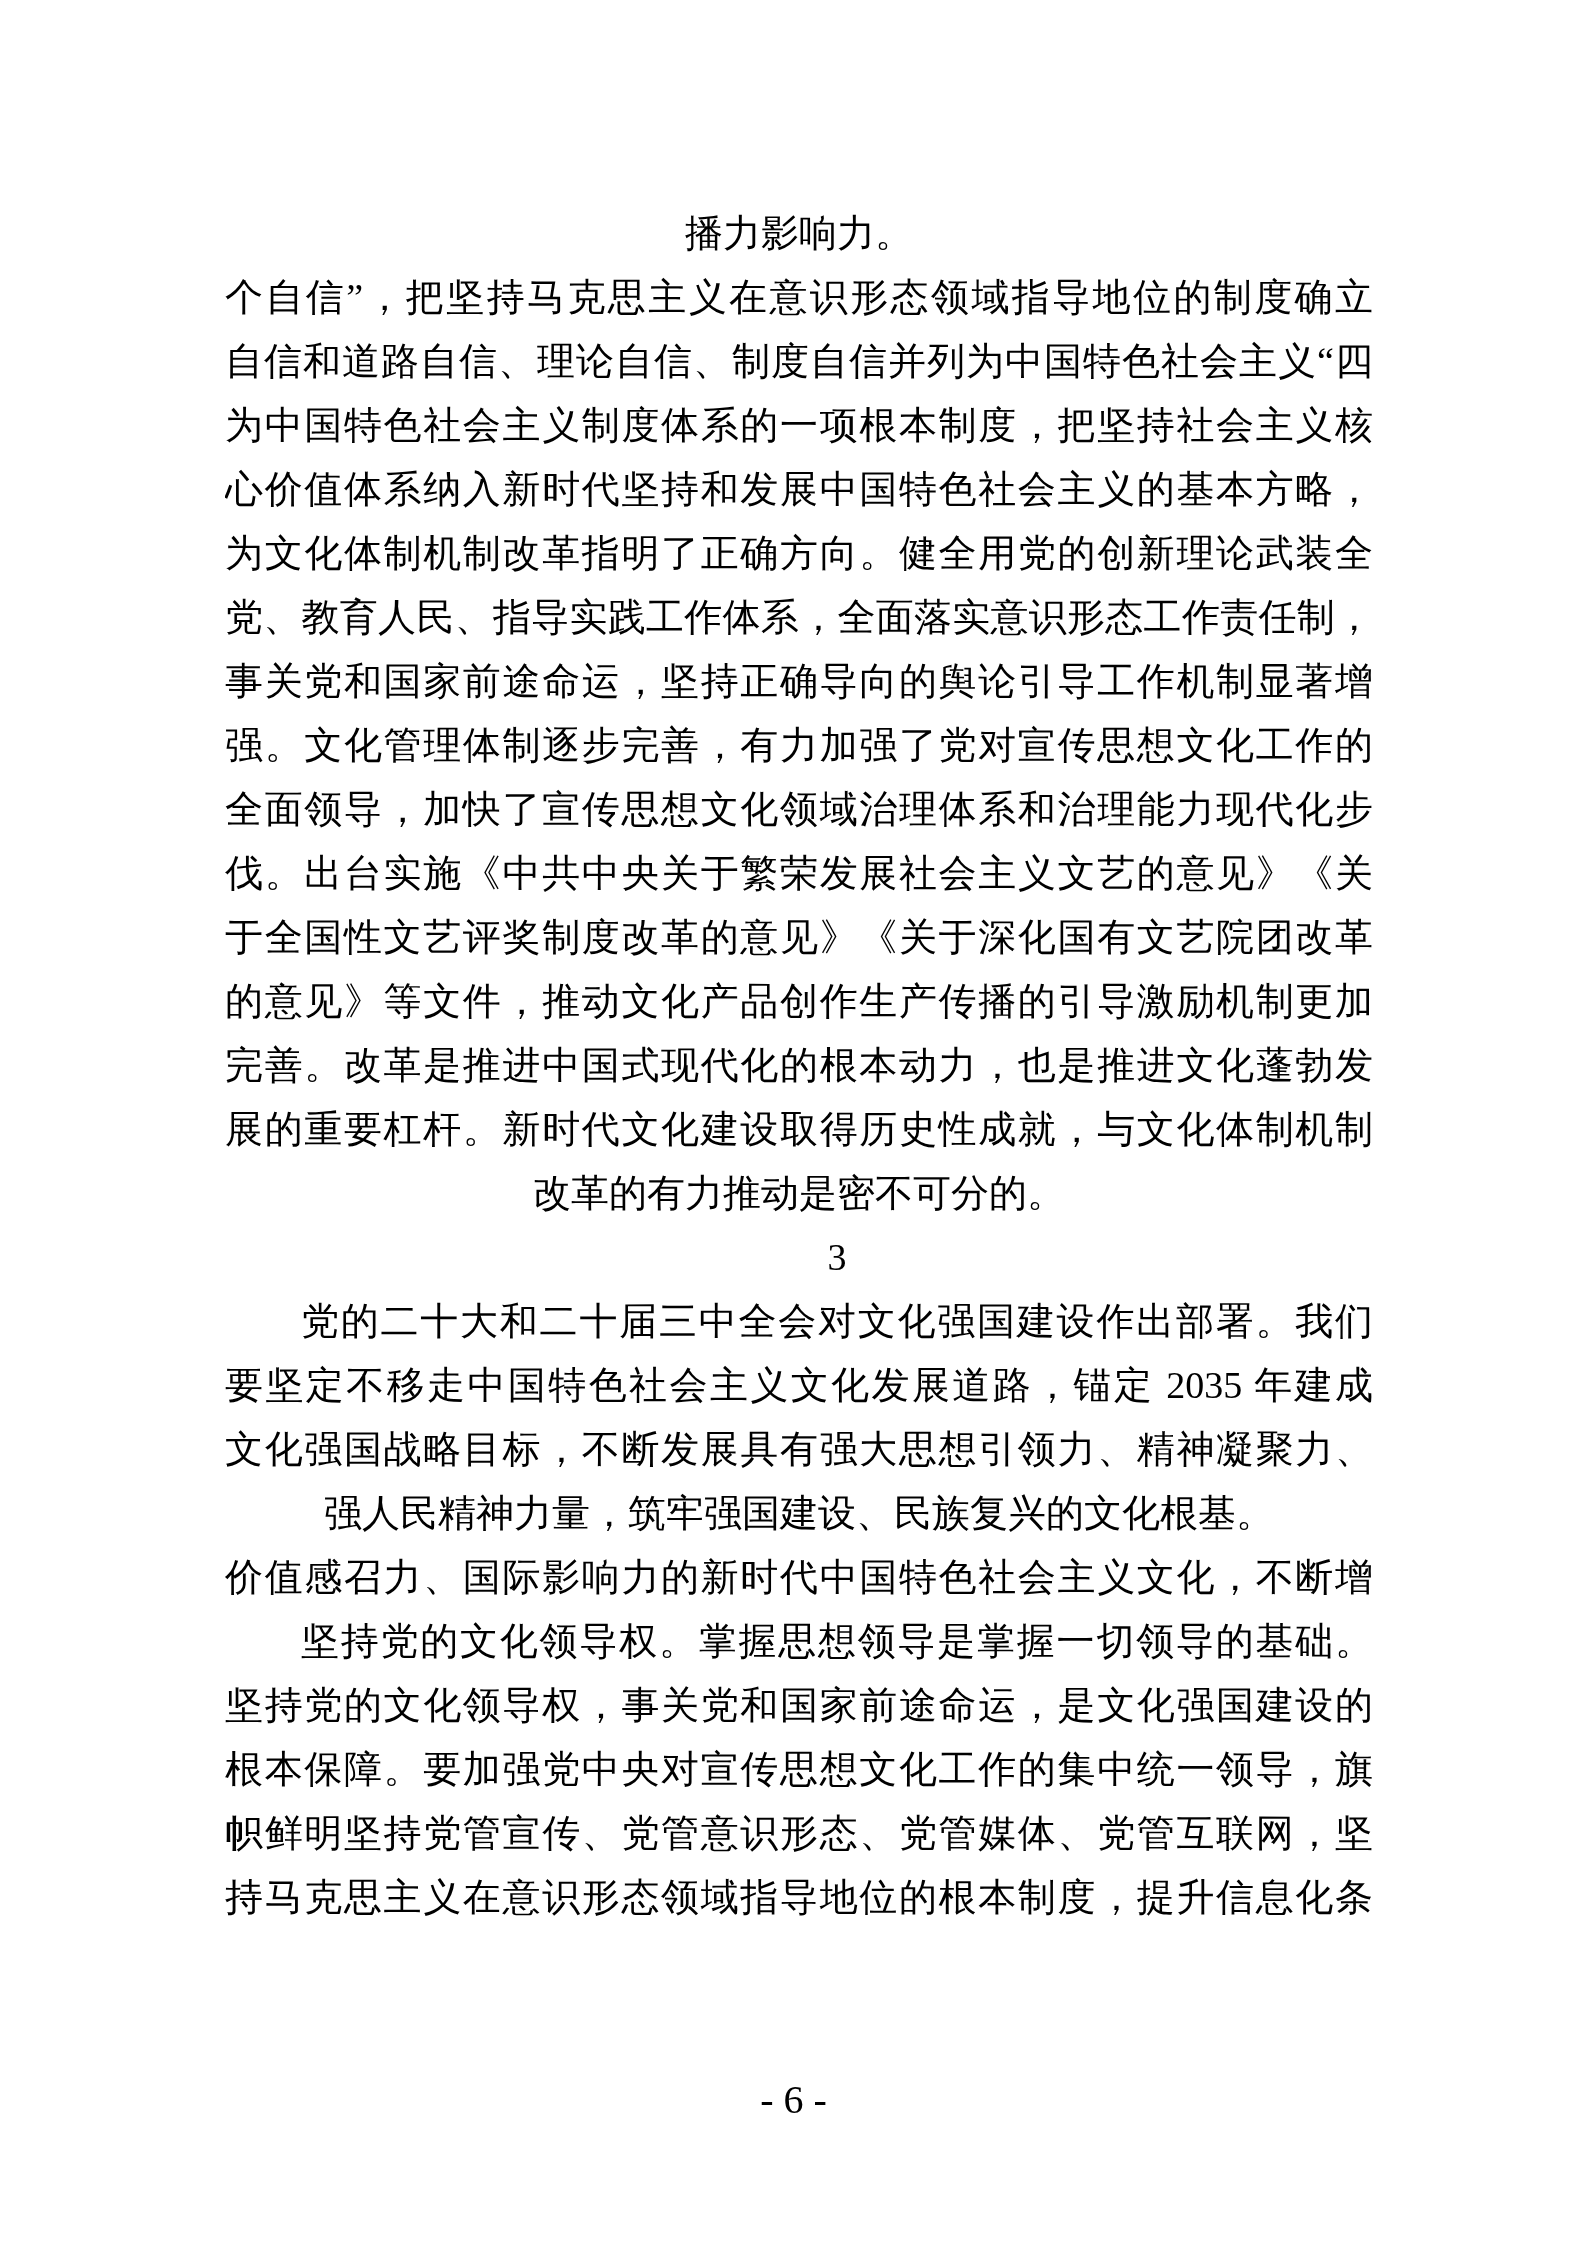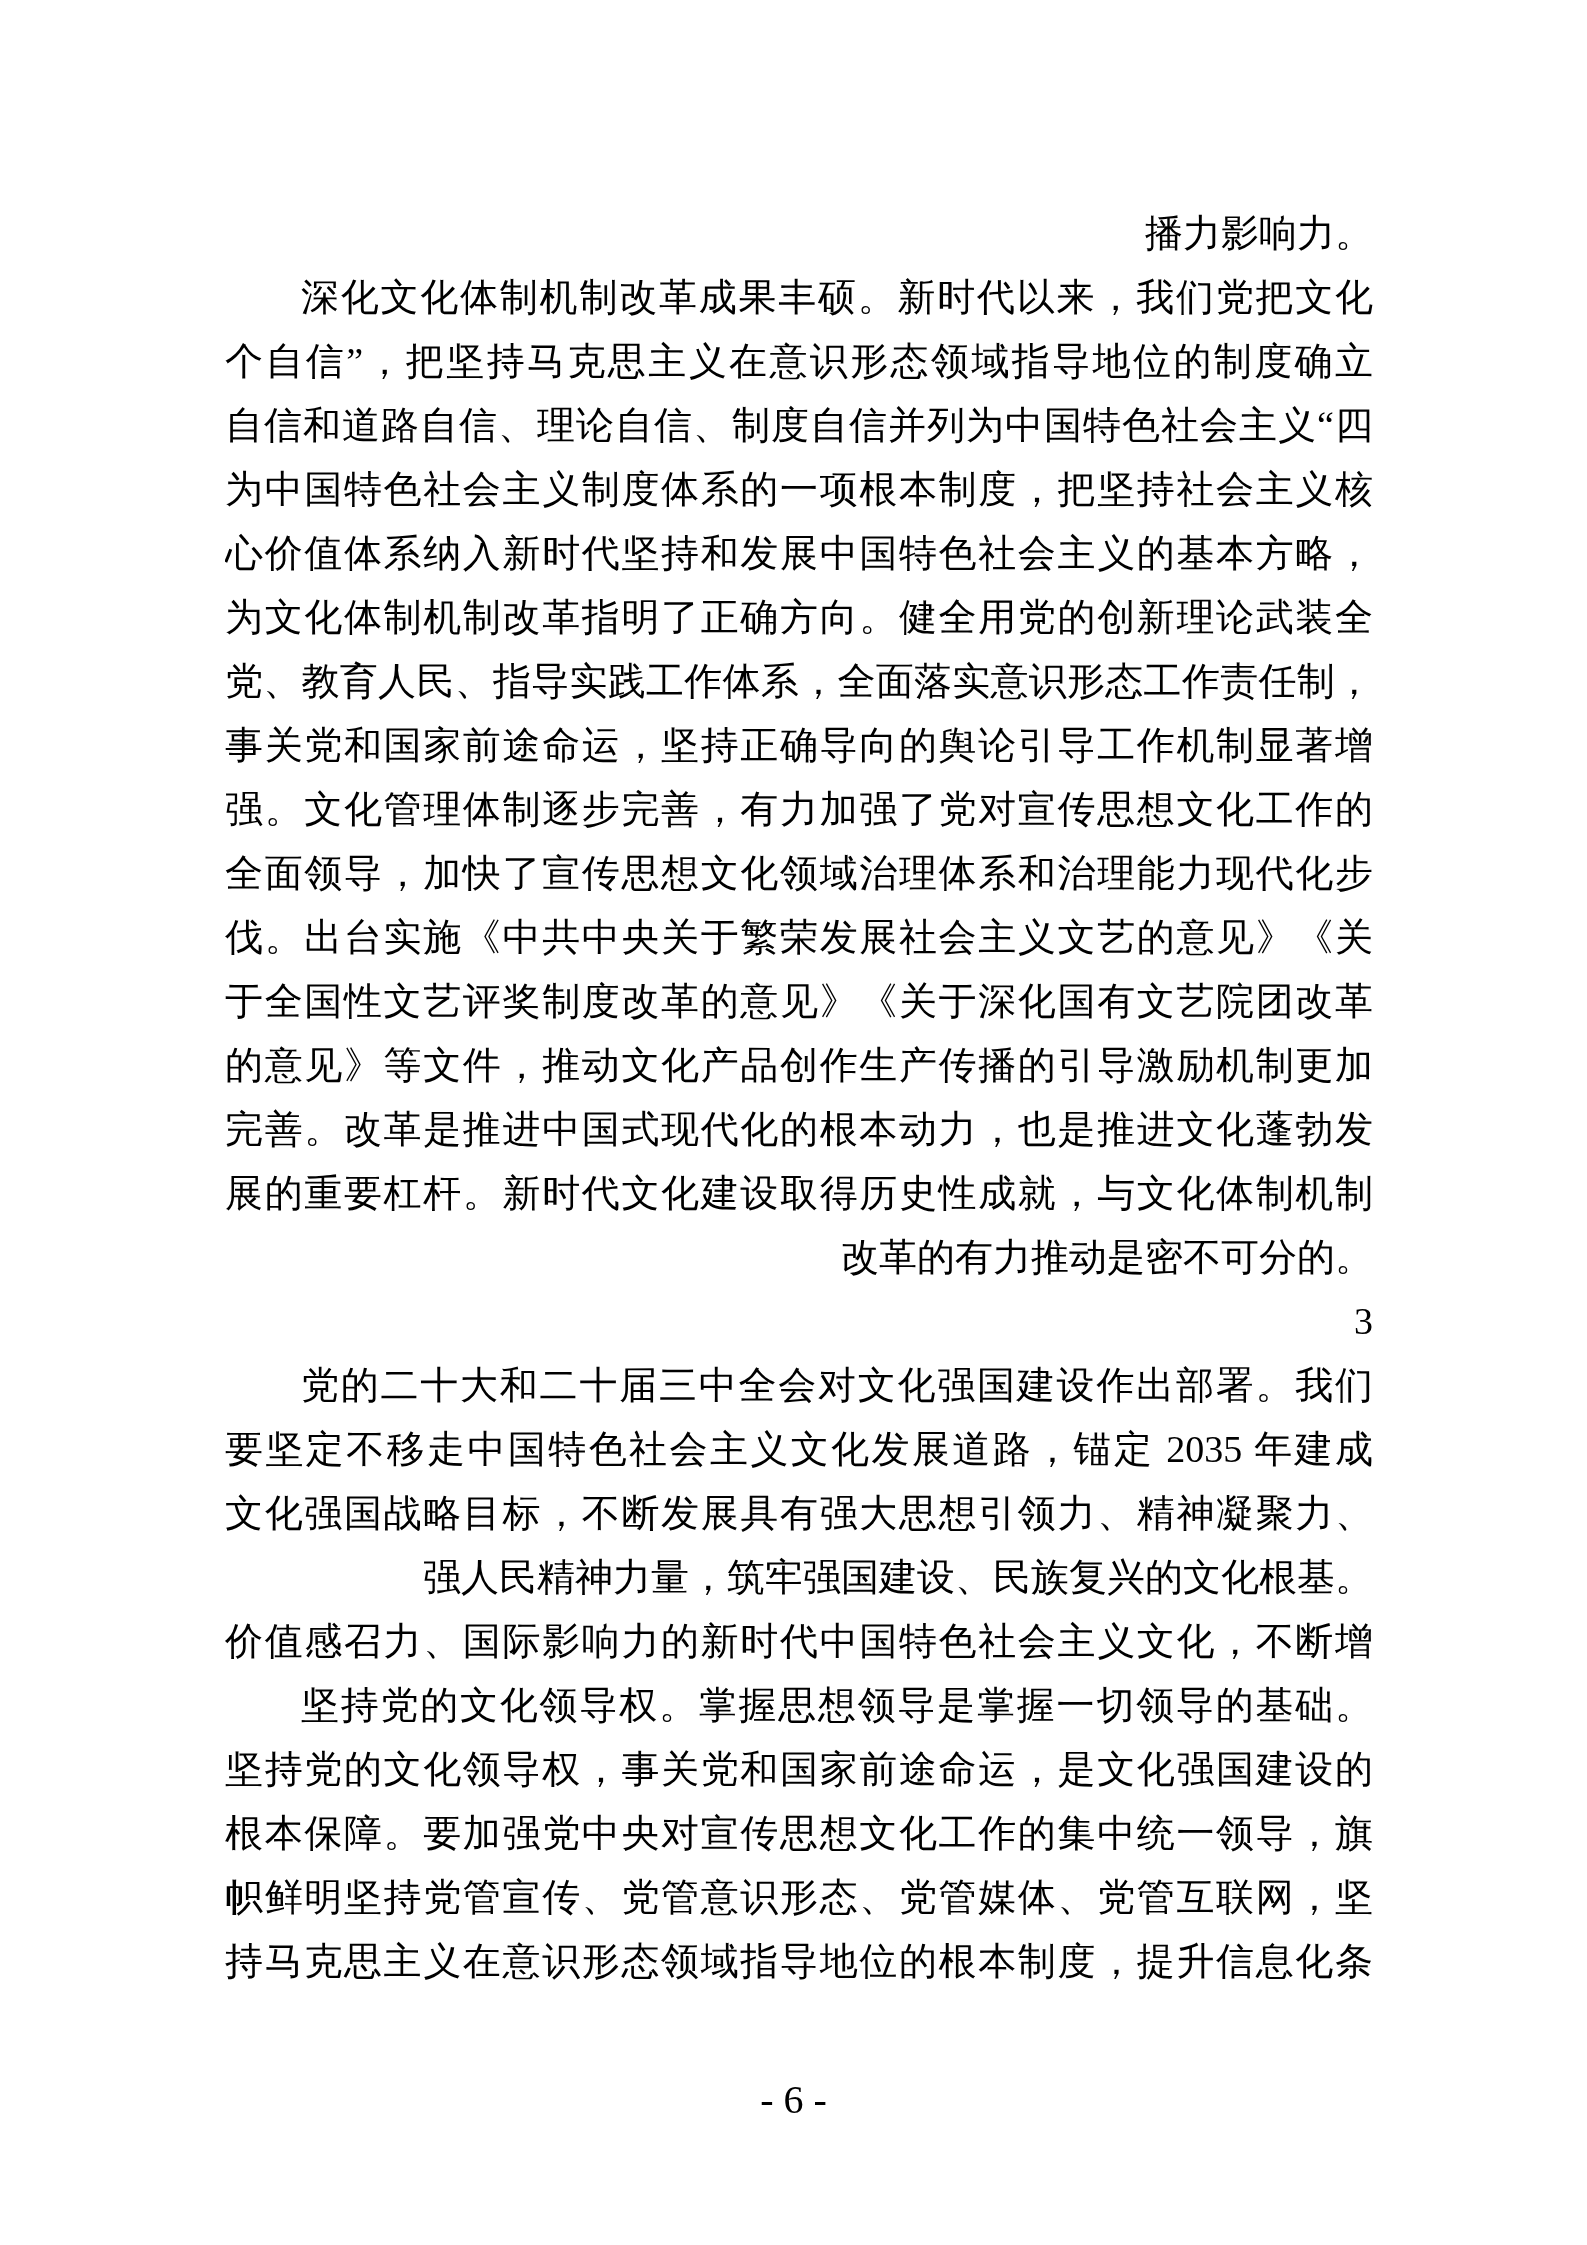--- a/index.html
+++ b/index.html
@@ -30,21 +30,21 @@
     height: 64px;
     overflow: hidden;
     white-space: normal;
     letter-spacing: 0;
   }
   .line.justify {
     text-align: justify;
     text-align-last: justify;
   }
   .line.left {
-    text-align: right;
+    text-align: center;
   }
   .line.indent {
     text-indent: 2em;
   }
   .line.bold {
     font-weight: bold;
   }
   .page-number {
     position: absolute;
     top: 2076px;
@@ -54,21 +54,20 @@
     font-size: 40px;
     line-height: 48px;
   }
 </style>
 </head>
 <body>
 
 <div class="page">
   <div class="text-column">
       <div class="line left">播力影响力。</div>
-      <div class="line indent justify">深化文化体制机制改革成果丰硕。新时代以来，我们党把文化</div>
       <div class="line justify">个自信”，把坚持马克思主义在意识形态领域指导地位的制度确立</div>
       <div class="line justify">自信和道路自信、理论自信、制度自信并列为中国特色社会主义“四</div>
       <div class="line justify">为中国特色社会主义制度体系的一项根本制度，把坚持社会主义核</div>
       <div class="line justify">心价值体系纳入新时代坚持和发展中国特色社会主义的基本方略，</div>
       <div class="line justify">为文化体制机制改革指明了正确方向。健全用党的创新理论武装全</div>
       <div class="line justify">党、教育人民、指导实践工作体系，全面落实意识形态工作责任制，</div>
       <div class="line justify">事关党和国家前途命运，坚持正确导向的舆论引导工作机制显著增</div>
       <div class="line justify">强。文化管理体制逐步完善，有力加强了党对宣传思想文化工作的</div>
       <div class="line justify">全面领导，加快了宣传思想文化领域治理体系和治理能力现代化步</div>
       <div class="line justify">伐。出台实施《中共中央关于繁荣发展社会主义文艺的意见》《关</div>

